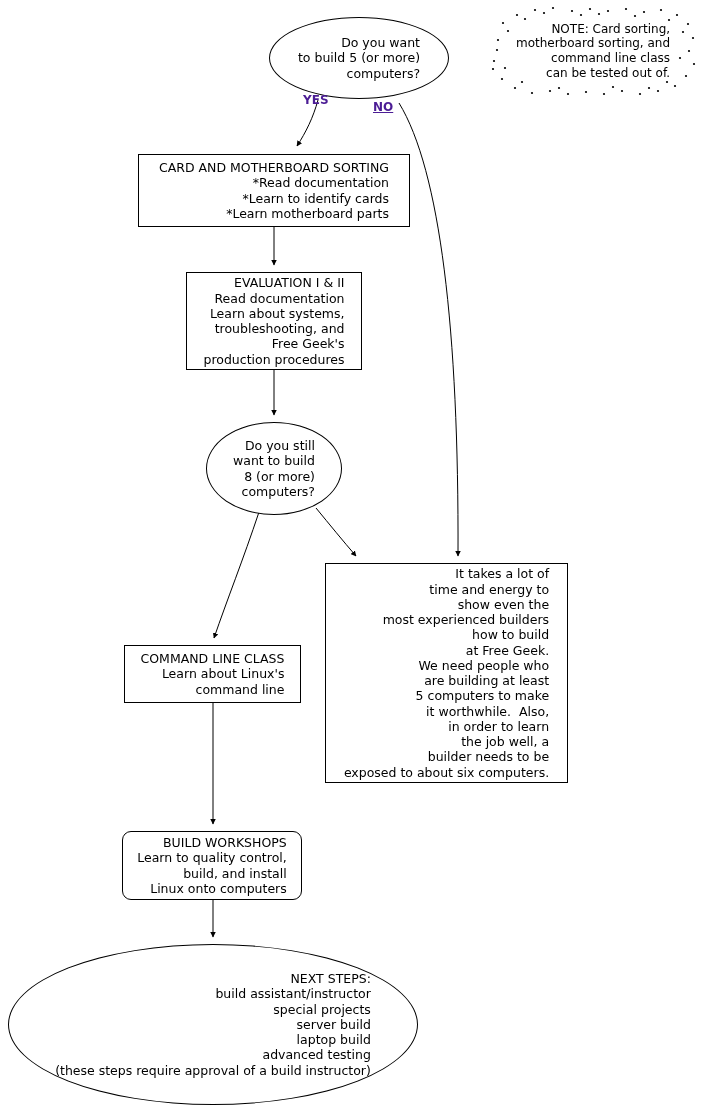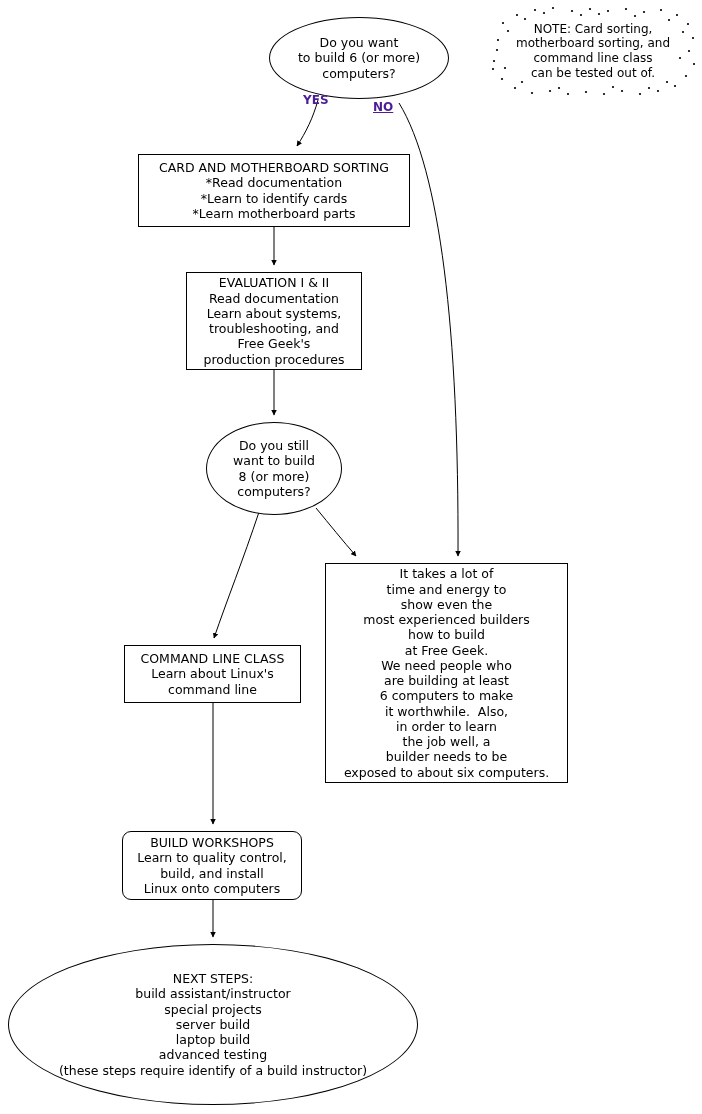--- a/index.html
+++ b/index.html
@@ -24,21 +24,21 @@
     width: 702px;
     height: 1114px;
     pointer-events: none;
   }
   .node {
     position: absolute;
     box-sizing: border-box;
     display: flex;
     align-items: center;
     justify-content: center;
-    text-align: center;
+    text-align: right;
     color: #000000;
     white-space: pre;
   }
   .node-box {
     border: 1px solid #000000;
     background: #ffffff;
   }
   .node-ellipse {
     border: 1px solid #000000;
     border-radius: 50%;
@@ -93,21 +93,21 @@
 
     <path d="M 316 508 C 330 525 343 541 356 556" fill="none" stroke="#000000" stroke-width="1" marker-end="url(#arrow)"></path>
 
     <path d="M 213 703 L 213 824" fill="none" stroke="#000000" stroke-width="1" marker-end="url(#arrow)"></path>
 
     <path d="M 213 900 L 213 937" fill="none" stroke="#000000" stroke-width="1" marker-end="url(#arrow)"></path>
   </svg>
 
   <div id="n-start" class="node node-ellipse">
     <span class="node-text">Do you want
-to build 6 (or more)
+to build 5 (or more)
 computers?</span>
   </div>
 
   <div id="n-note" class="node node-note">
     <svg style="position:absolute;left:0;top:0;width:208px;height:90px;" viewBox="0 0 208 90">
       <g fill="#000000">
         <circle cx="9" cy="34" r="1.1"></circle>
           <circle cx="5" cy="55" r="1.1"></circle>
         <circle cx="14" cy="17" r="1.1"></circle>
           <circle cx="28" cy="9" r="1.1"></circle>
@@ -186,21 +186,21 @@
 
   <div id="n-takes" class="node node-box">
     <span class="node-text">It takes a lot of
 time and energy to
 show even the
 most experienced builders
 how to build
 at Free Geek.
 We need people who
 are building at least
-6 computers to make
+5 computers to make
 it worthwhile.  Also,
 in order to learn
 the job well, a
 builder needs to be
 exposed to about six computers.</span>
   </div>
 
   <div id="n-cmd" class="node node-box">
     <span class="node-text">COMMAND LINE CLASS
 Learn about Linux's
@@ -214,19 +214,19 @@
 Linux onto computers</span>
   </div>
 
   <div id="n-next" class="node node-ellipse">
     <span class="node-text">NEXT STEPS:
 build assistant/instructor
 special projects
 server build
 laptop build
 advanced testing
-(these steps require identify of a build instructor)</span>
+(these steps require approval of a build instructor)</span>
   </div>
 
   <span class="edge-label" style="left:303px; top:93px;">YES</span>
   <span class="edge-label" style="left:373px; top:100px;text-decoration:underline;">NO</span>
 
 </div>
 
 </body></html>

